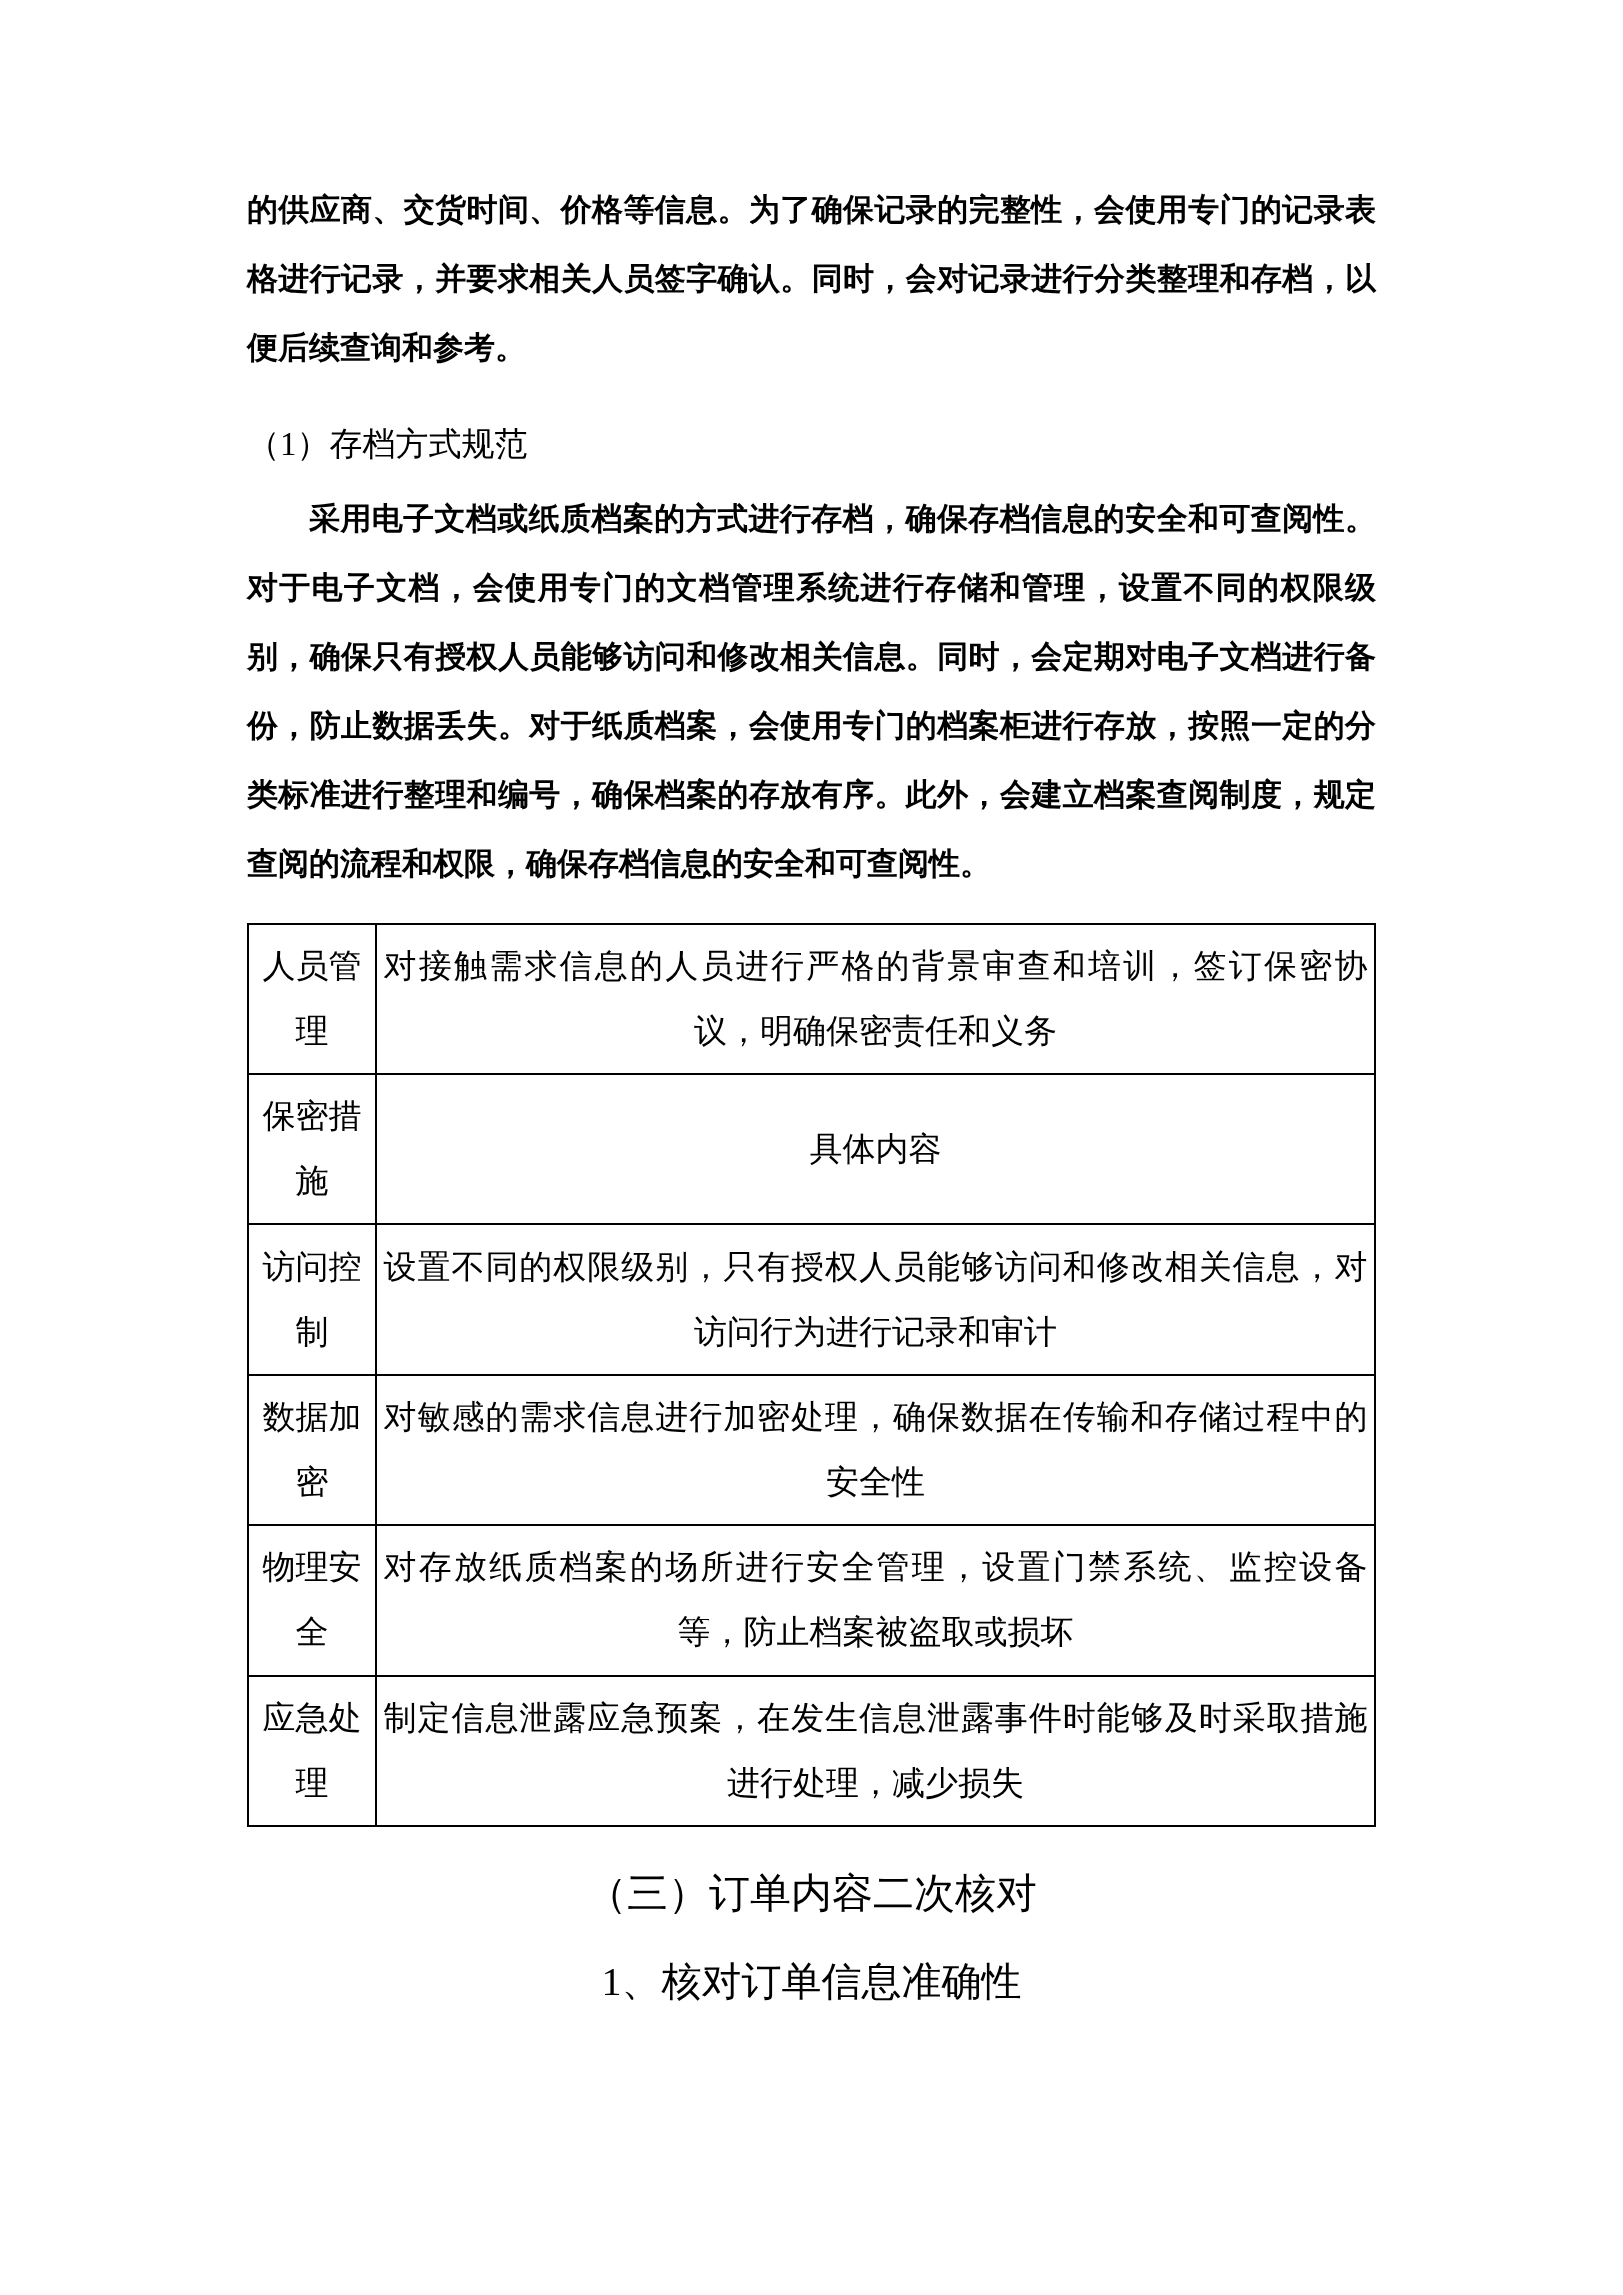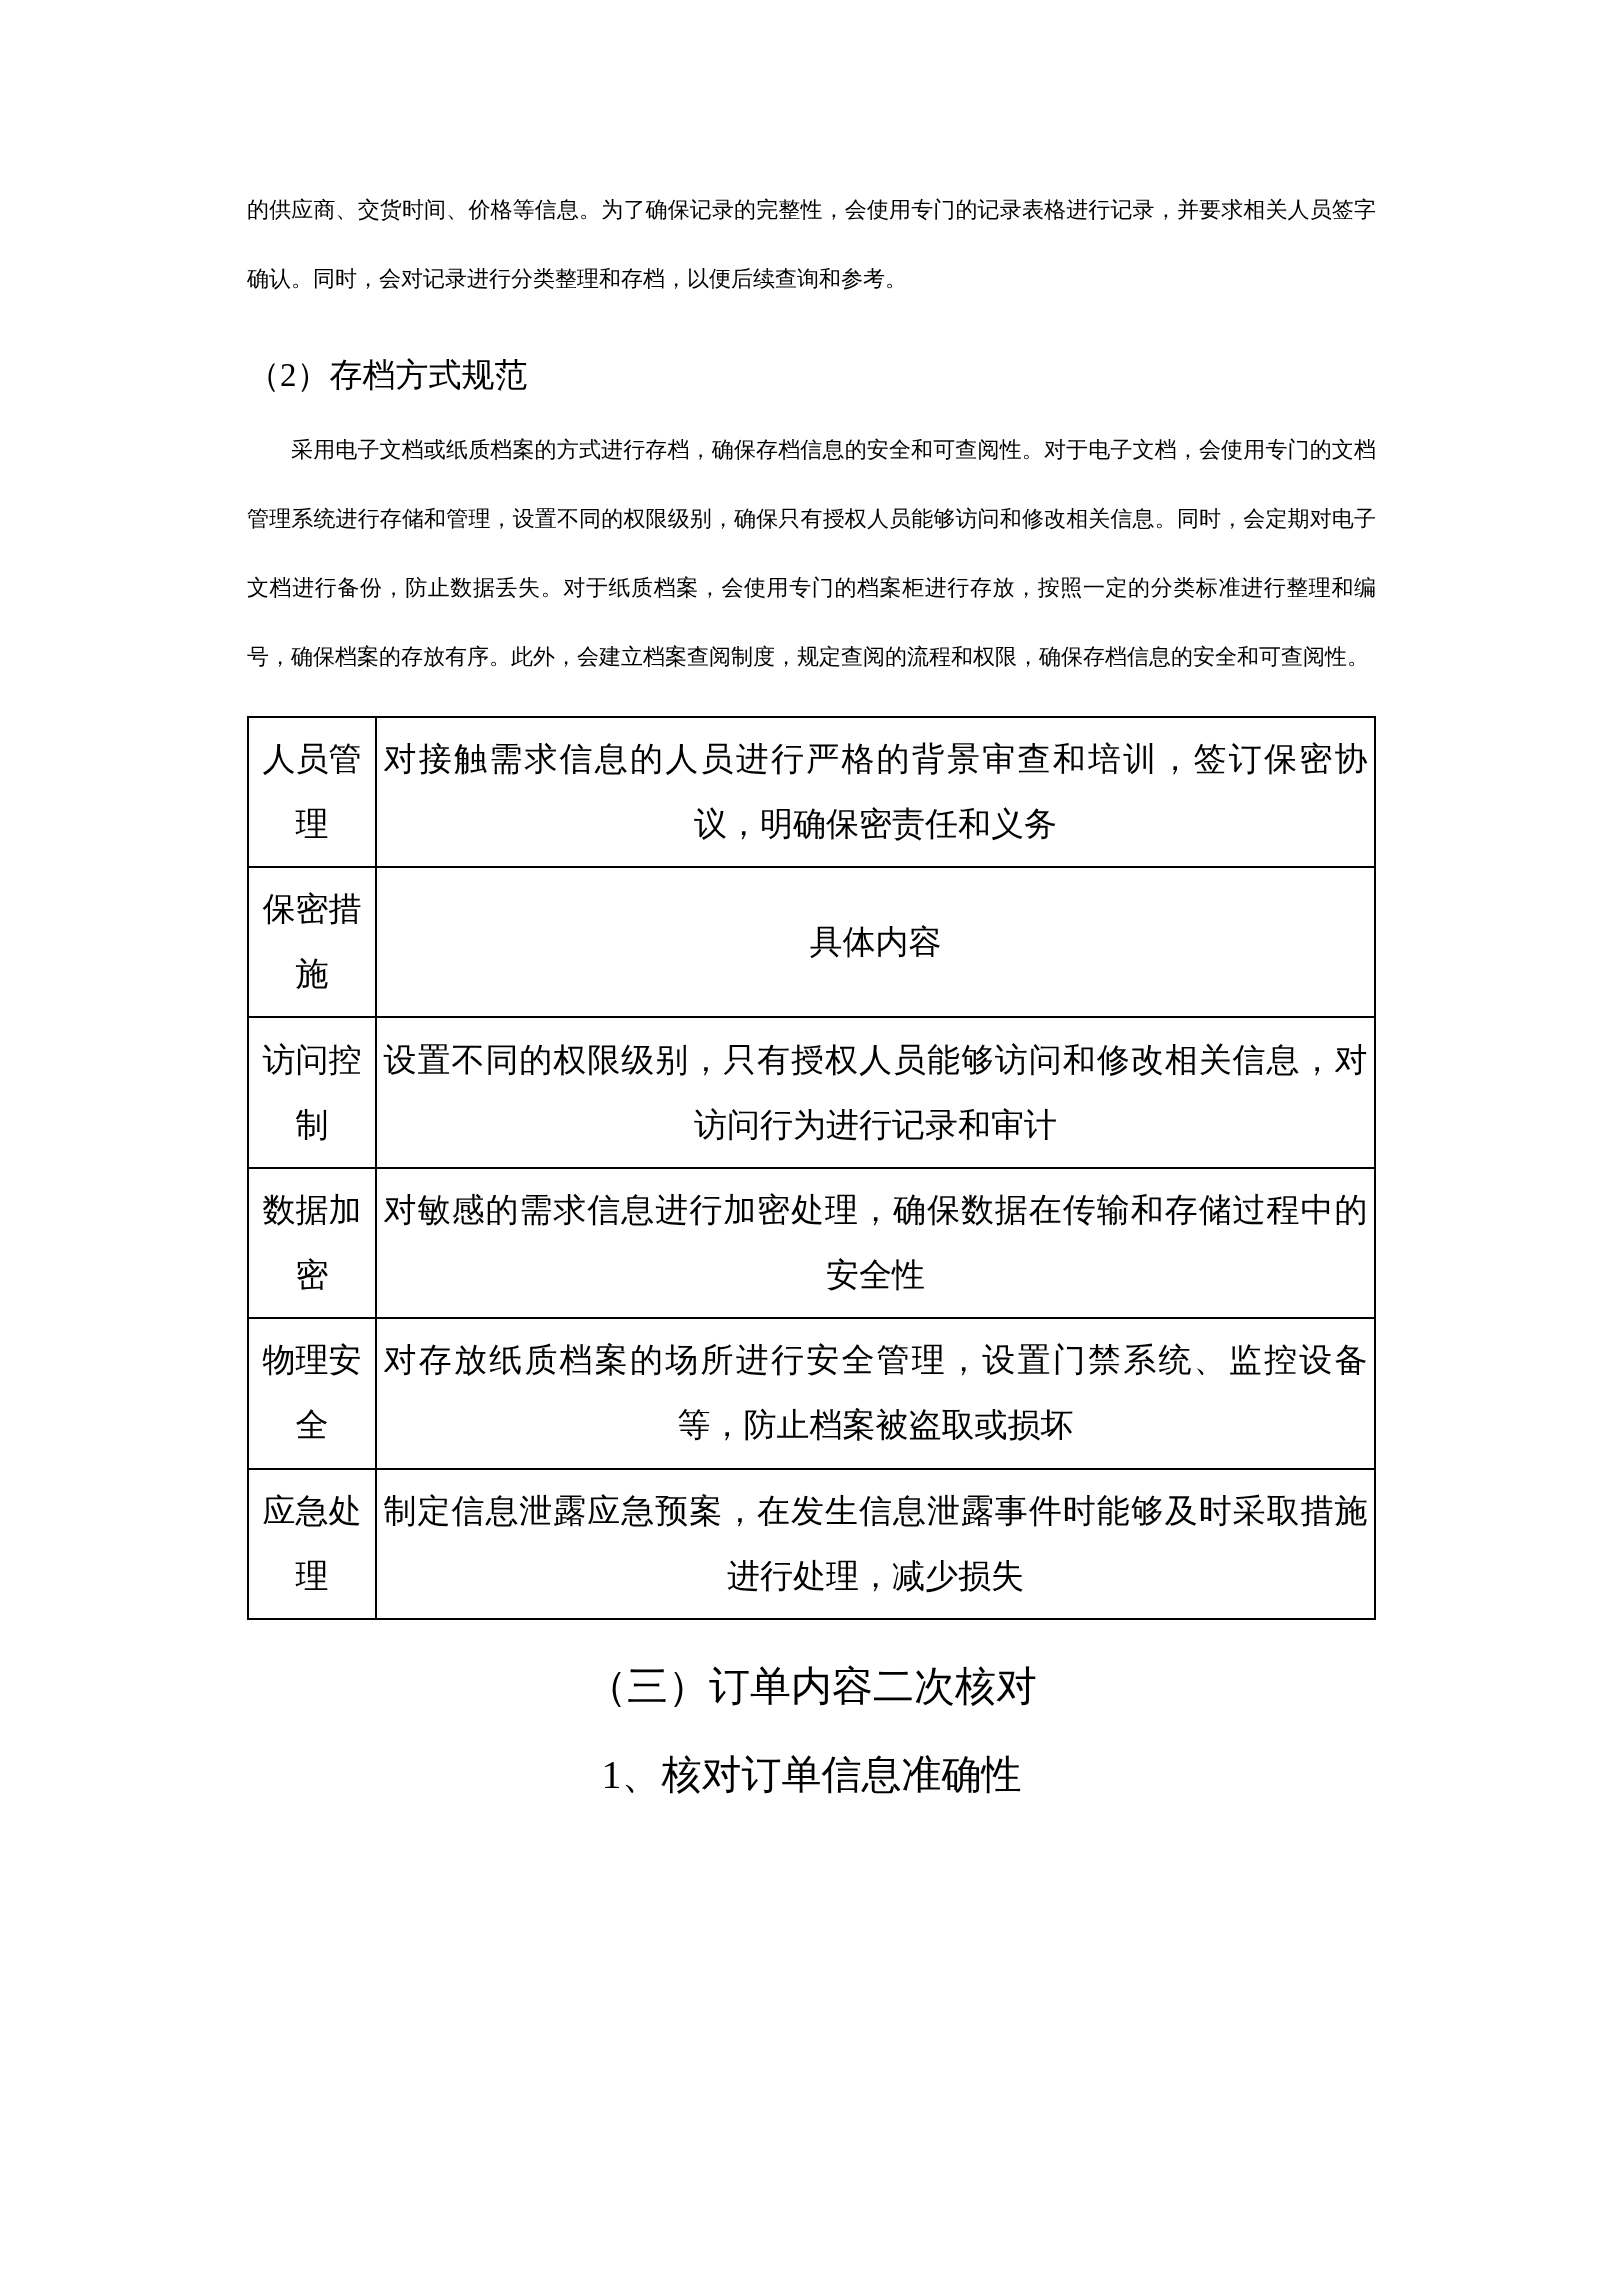--- a/index.html
+++ b/index.html
@@ -12,24 +12,25 @@
     width: 1623px;
     height: 2295px;
     background: #ffffff;
     font-family: "Liberation Serif", "DejaVu Serif", serif;
     color: #000000;
     box-sizing: border-box;
     padding: 175px 247px 0 247px;
     overflow: hidden;
   }
   .body-text {
-    font-size: 22px;
+    font-size: 31px;
     line-height: 69px;
     text-align: justify;
     margin: 0;
+    font-weight: bold;
   }
   .indent {
     text-indent: 2em;
   }
   .para-heading {
     font-size: 33px;
     line-height: 69px;
     margin: 27.5px 0 5.2px 0;
     text-align: left;
   }
@@ -71,21 +72,21 @@
     text-align: center;
   }
 </style>
 </head>
 <body>
 
 <div class="page">
 
   <p class="body-text">的供应商、交货时间、价格等信息。为了确保记录的完整性，会使用专门的记录表格进行记录，并要求相关人员签字确认。同时，会对记录进行分类整理和存档，以便后续查询和参考。</p>
 
-  <p class="para-heading">（2）存档方式规范</p>
+  <p class="para-heading">（1）存档方式规范</p>
 
   <p class="body-text indent">采用电子文档或纸质档案的方式进行存档，确保存档信息的安全和可查阅性。对于电子文档，会使用专门的文档管理系统进行存储和管理，设置不同的权限级别，确保只有授权人员能够访问和修改相关信息。同时，会定期对电子文档进行备份，防止数据丢失。对于纸质档案，会使用专门的档案柜进行存放，按照一定的分类标准进行整理和编号，确保档案的存放有序。此外，会建立档案查阅制度，规定查阅的流程和权限，确保存档信息的安全和可查阅性。</p>
 
 
 
   <table class="secrecy-table">
     <tbody>
       <tr>
         <td class="col-measure">人员管理</td>
         <td class="col-content">对接触需求信息的人员进行严格的背景审查和培训，签订保密协议，明确保密责任和义务</td>

